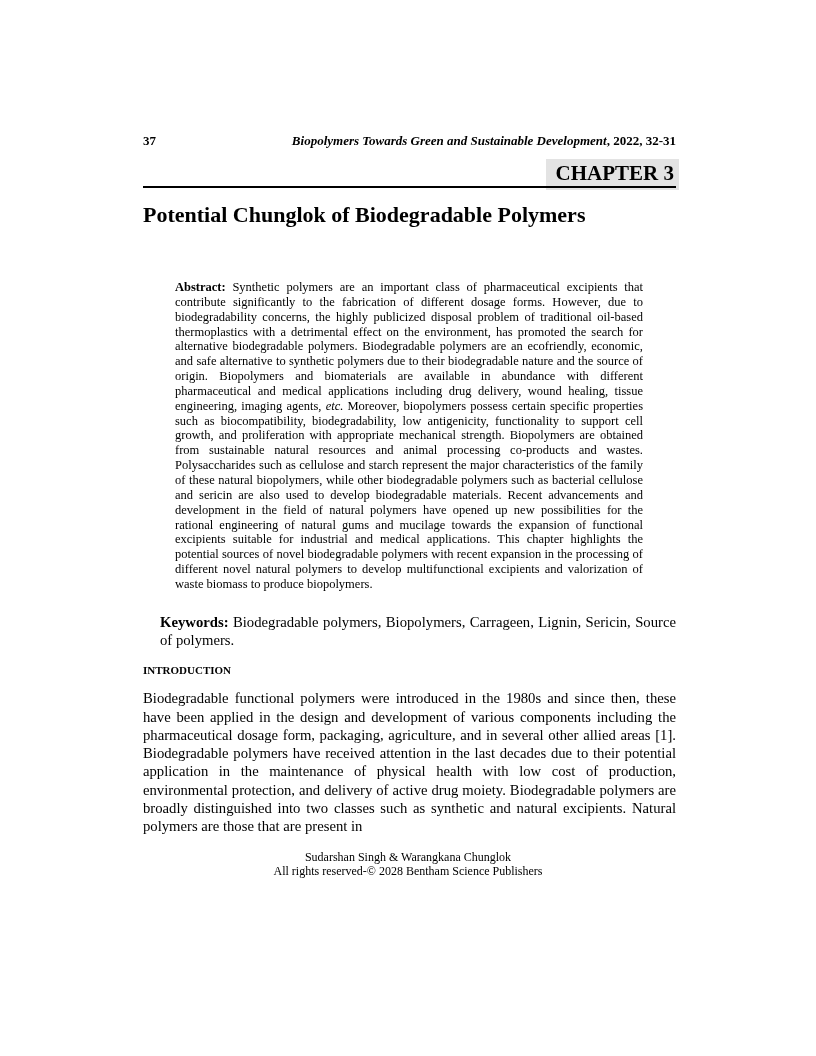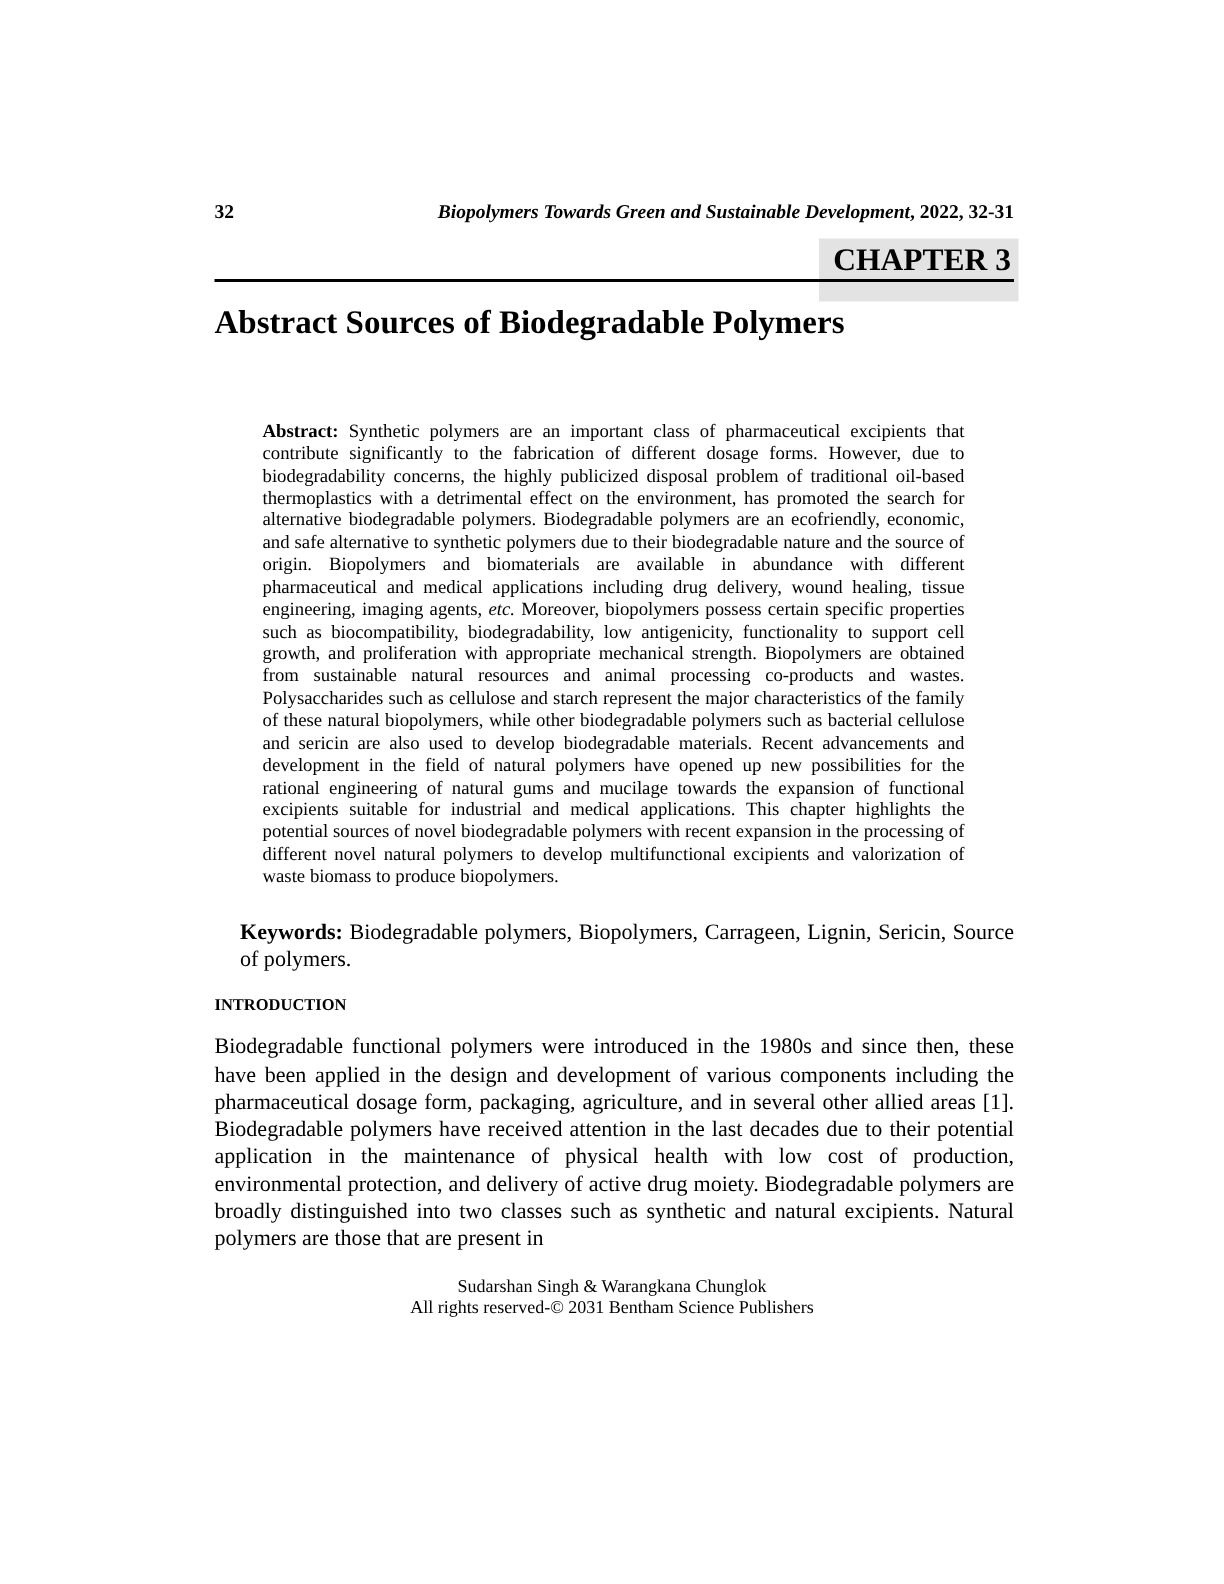--- a/index.html
+++ b/index.html
@@ -33,21 +33,21 @@
   }
   .chapter-label {
     position: absolute;
     top: 0;
     right: -3px;
     display: inline-block;
     background: #e3e3e3;
     font-size: 21px;
     font-weight: bold;
     line-height: 24px;
-    padding: 2px 5px 16px 10px;
+    padding: 2px 5px 5px 10px;
     z-index: 1;
   }
   .chapter-rule {
     position: absolute;
     left: 0;
     right: 0;
     bottom: 3px;
     border-top: 2px solid #000000;
     z-index: 2;
   }
@@ -95,37 +95,37 @@
   }
   .run-bold { font-weight: bold; }
   .run-italic { font-style: italic; }
 </style>
 </head>
 <body>
 
 <div class="page">
 
   <div class="running-header">
-    <span class="page-number">32</span>
+    <span class="page-number">37</span>
     <span class="journal-ref"><span class="run-bold run-italic">Biopolymers Towards Green and Sustainable Development</span><span class="run-bold">, 2022, 32-31</span></span>
   </div>
 
   <div class="chapter-row">
     <span class="chapter-label">CHAPTER 3</span>
     <div class="chapter-rule"></div>
   </div>
 
-  <h1 class="chapter-title">Abstract Sources of Biodegradable Polymers</h1>
+  <h1 class="chapter-title">Potential Chunglok of Biodegradable Polymers</h1>
 
   <p class="abstract"><span class="run-bold">Abstract: </span><span>Synthetic polymers are an important class of pharmaceutical excipients that contribute significantly to the fabrication of different dosage forms. However, due to biodegradability concerns, the highly publicized disposal problem of traditional oil-based thermoplastics with a detrimental effect on the environment, has promoted the search for alternative biodegradable polymers. Biodegradable polymers are an ecofriendly, economic, and safe alternative to synthetic polymers due to their biodegradable nature and the source of origin. Biopolymers and biomaterials are available in abundance with different pharmaceutical and medical applications including drug delivery, wound healing, tissue engineering, imaging agents, </span><span class="run-italic">etc.</span><span> Moreover, biopolymers possess certain specific properties such as biocompatibility, biodegradability, low antigenicity, functionality to support cell growth, and proliferation with appropriate mechanical strength. Biopolymers are obtained from sustainable natural resources and animal processing co-products and wastes. Polysaccharides such as cellulose and starch represent the major characteristics of the family of these natural biopolymers, while other biodegradable polymers such as bacterial cellulose and sericin are also used to develop biodegradable materials. Recent advancements and development in the field of natural polymers have opened up new possibilities for the rational engineering of natural gums and mucilage towards the expansion of functional excipients suitable for industrial and medical applications. This chapter highlights the potential sources of novel biodegradable polymers with recent expansion in the processing of different novel natural polymers to develop multifunctional excipients and valorization of waste biomass to produce biopolymers.</span></p>
 
   <p class="keywords"><span class="run-bold">Keywords: </span><span>Biodegradable polymers, Biopolymers, Carrageen, Lignin, Sericin, Source of polymers.</span></p>
 
   <h2 class="section-heading">INTRODUCTION</h2>
 
   <p class="body-paragraph">Biodegradable functional polymers were introduced in the 1980s and since then, these have been applied in the design and development of various components including the pharmaceutical dosage form, packaging, agriculture, and in several other allied areas [1]. Biodegradable polymers have received attention in the last decades due to their potential application in the maintenance of physical health with low cost of production, environmental protection, and delivery of active drug moiety. Biodegradable polymers are broadly distinguished into two classes such as synthetic and natural excipients. Natural polymers are those that are present in</p>
 
   <div class="page-footer">
     <div class="footer-authors">Sudarshan Singh &amp; Warangkana Chunglok</div>
-    <div class="footer-rights">All rights reserved-© 2031 Bentham Science Publishers</div>
+    <div class="footer-rights">All rights reserved-© 2028 Bentham Science Publishers</div>
   </div>
 
 </div>
 
 </body></html>

